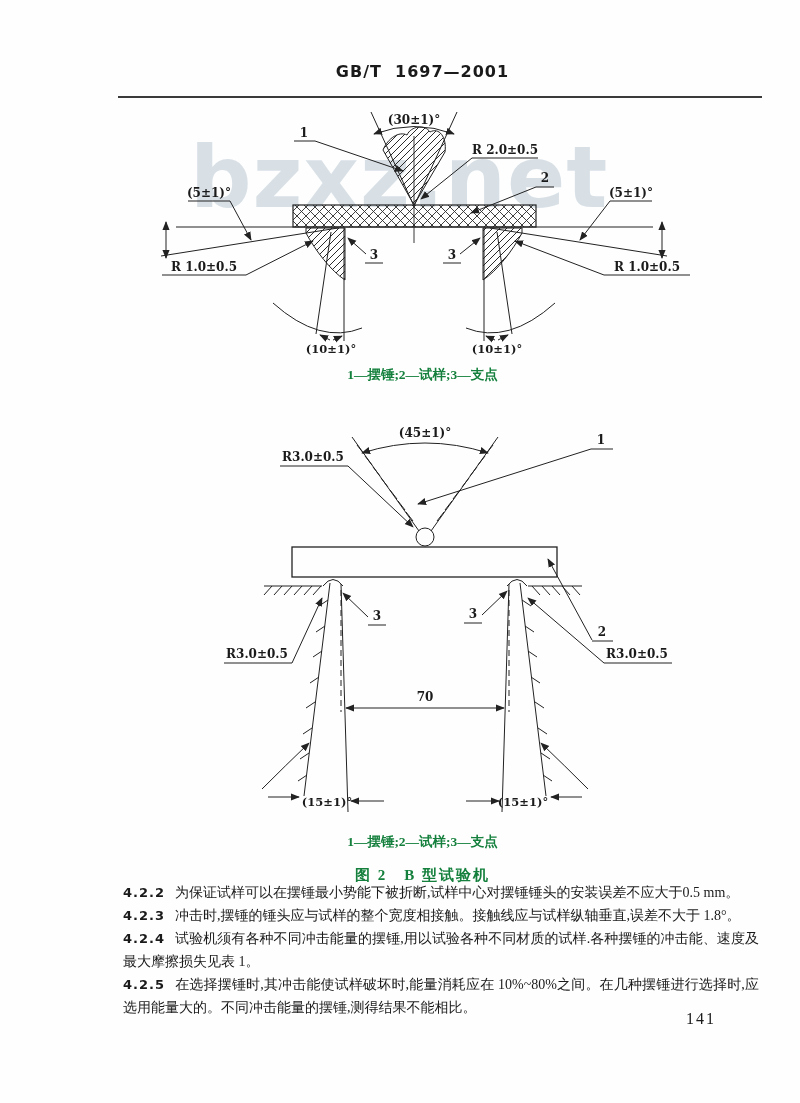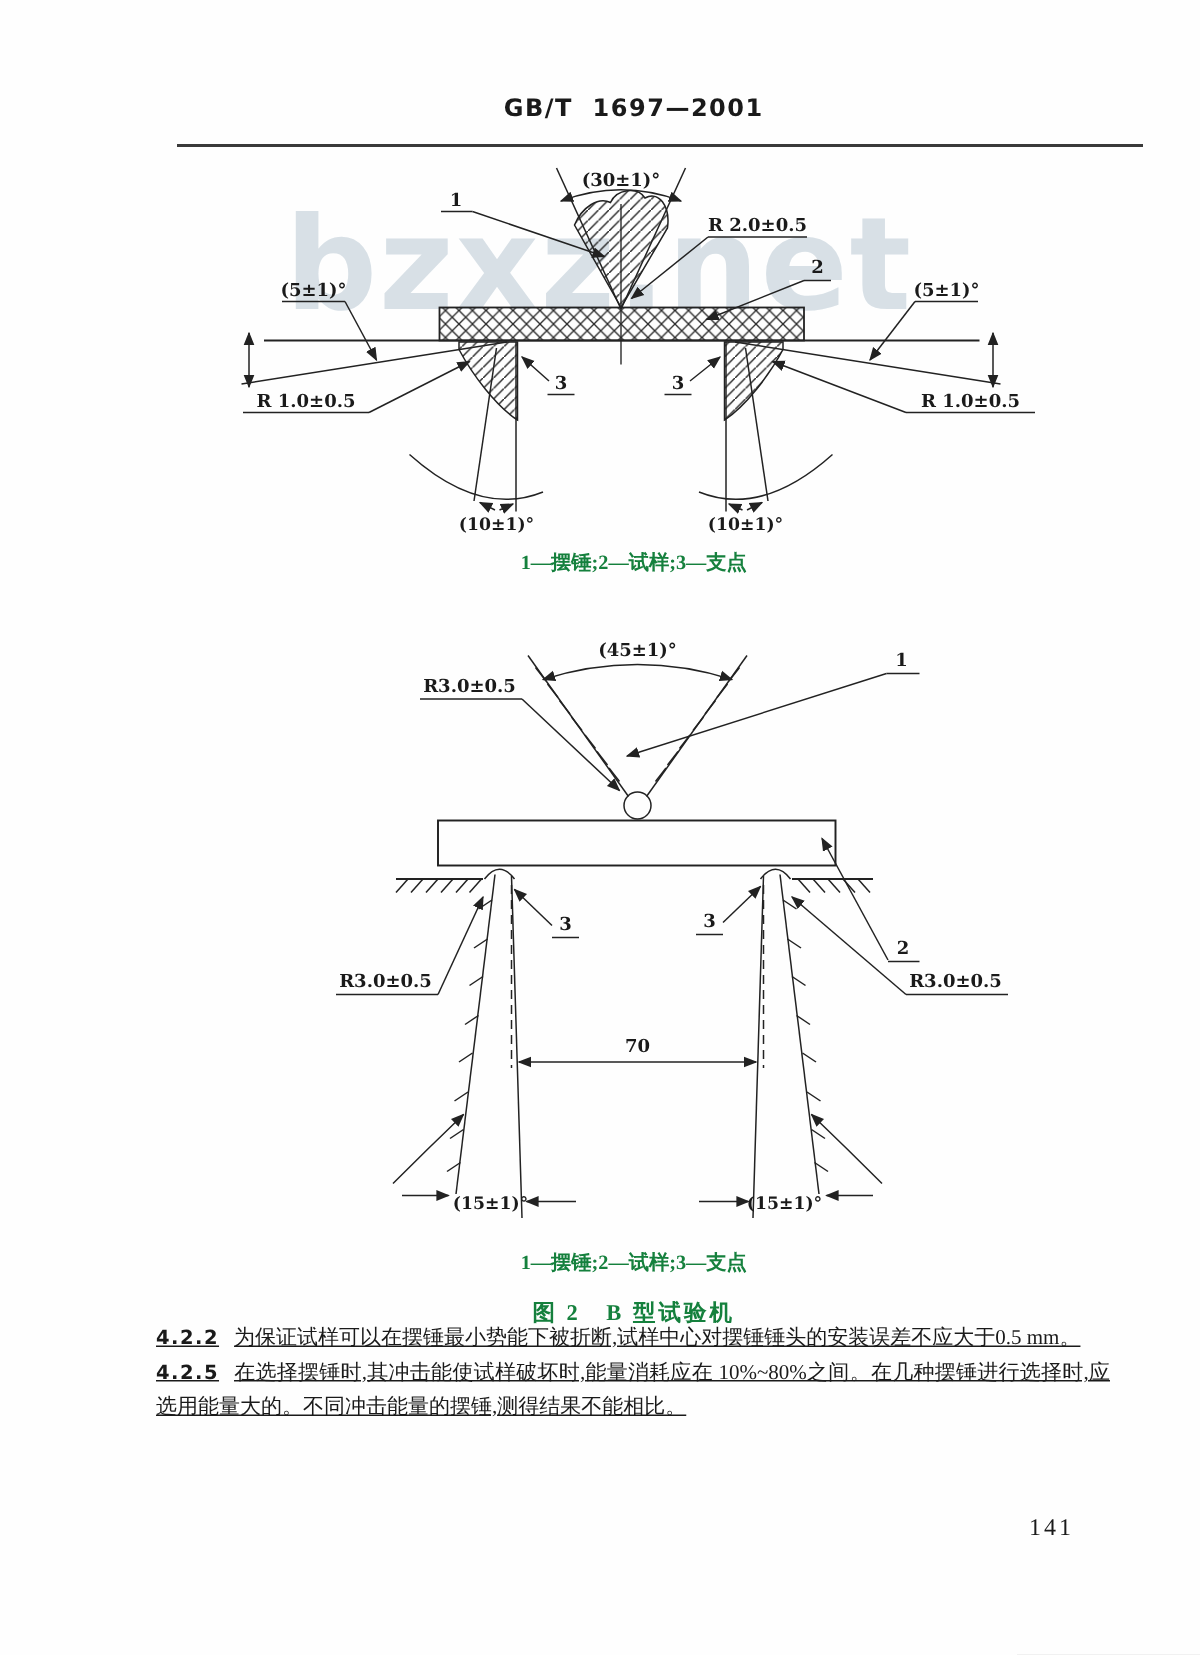--- a/index.html
+++ b/index.html
@@ -27,22 +27,22 @@
   #fig2{left:100px;top:420px;}
   .caption{
     position:absolute;left:0;width:100%;text-align:center;
     font-weight:bold;color:#15803d;
   }
   .cap-legend{font-size:13.5px;}
   .cap-title{font-size:15px;letter-spacing:2px;}
   #fig1-legend{top:366px;} #fig1-title{top:385px;}
   #fig2-legend{top:833px;} #fig2-title{top:866px;}
   .clauses{
-    position:absolute;left:104px;top:881px;width:636px;
-    font-size:14px;line-height:23px;text-align:justify;text-decoration:underline;
+    position:absolute;left:123px;top:881px;width:636px;
+    font-size:14px;line-height:23px;text-align:justify;
   }
   .clauses p{margin:0;}
   .clause-num{
     font-family:"DejaVu Sans","Liberation Sans",sans-serif;
     font-weight:bold;font-size:13px;letter-spacing:1px;margin-right:10px;
   }
   .page-number{
     position:absolute;left:686px;top:1010px;font-size:16px;letter-spacing:2px;
   }
   svg text{font-family:"DejaVu Serif","Liberation Serif",serif;}
@@ -249,18 +249,20 @@
       <text x="327" y="806" font-size="11.5">(15±1)°</text>
       <text x="523" y="806" font-size="11.5">(15±1)°</text>
     </g>
   </svg>
 
   <div class="caption cap-legend" id="fig2-legend">1—摆锤;2—试样;3—支点</div>
   <div class="caption cap-title" id="fig2-title">图 2　B 型试验机</div>
 
   <div class="clauses">
     <p><span class="clause-num">4.2.2</span><span>为保证试样可以在摆锤最小势能下被折断,试样中心对摆锤锤头的安装误差不应大于0.5 mm。</span></p>
+    <p><span class="clause-num">4.2.3</span><span>冲击时,摆锤的锤头应与试样的整个宽度相接触。接触线应与试样纵轴垂直,误差不大于 1.8°。</span></p>
+    <p><span class="clause-num">4.2.4</span><span>试验机须有各种不同冲击能量的摆锤,用以试验各种不同材质的试样.各种摆锤的冲击能、速度及最大摩擦损失见表 1。</span></p>
     <p><span class="clause-num">4.2.5</span><span>在选择摆锤时,其冲击能使试样破坏时,能量消耗应在 10%~80%之间。在几种摆锤进行选择时,应选用能量大的。不同冲击能量的摆锤,测得结果不能相比。</span></p>
   </div>
 
   <div class="page-number">141</div>
 
 </div>
 
 </body></html>

